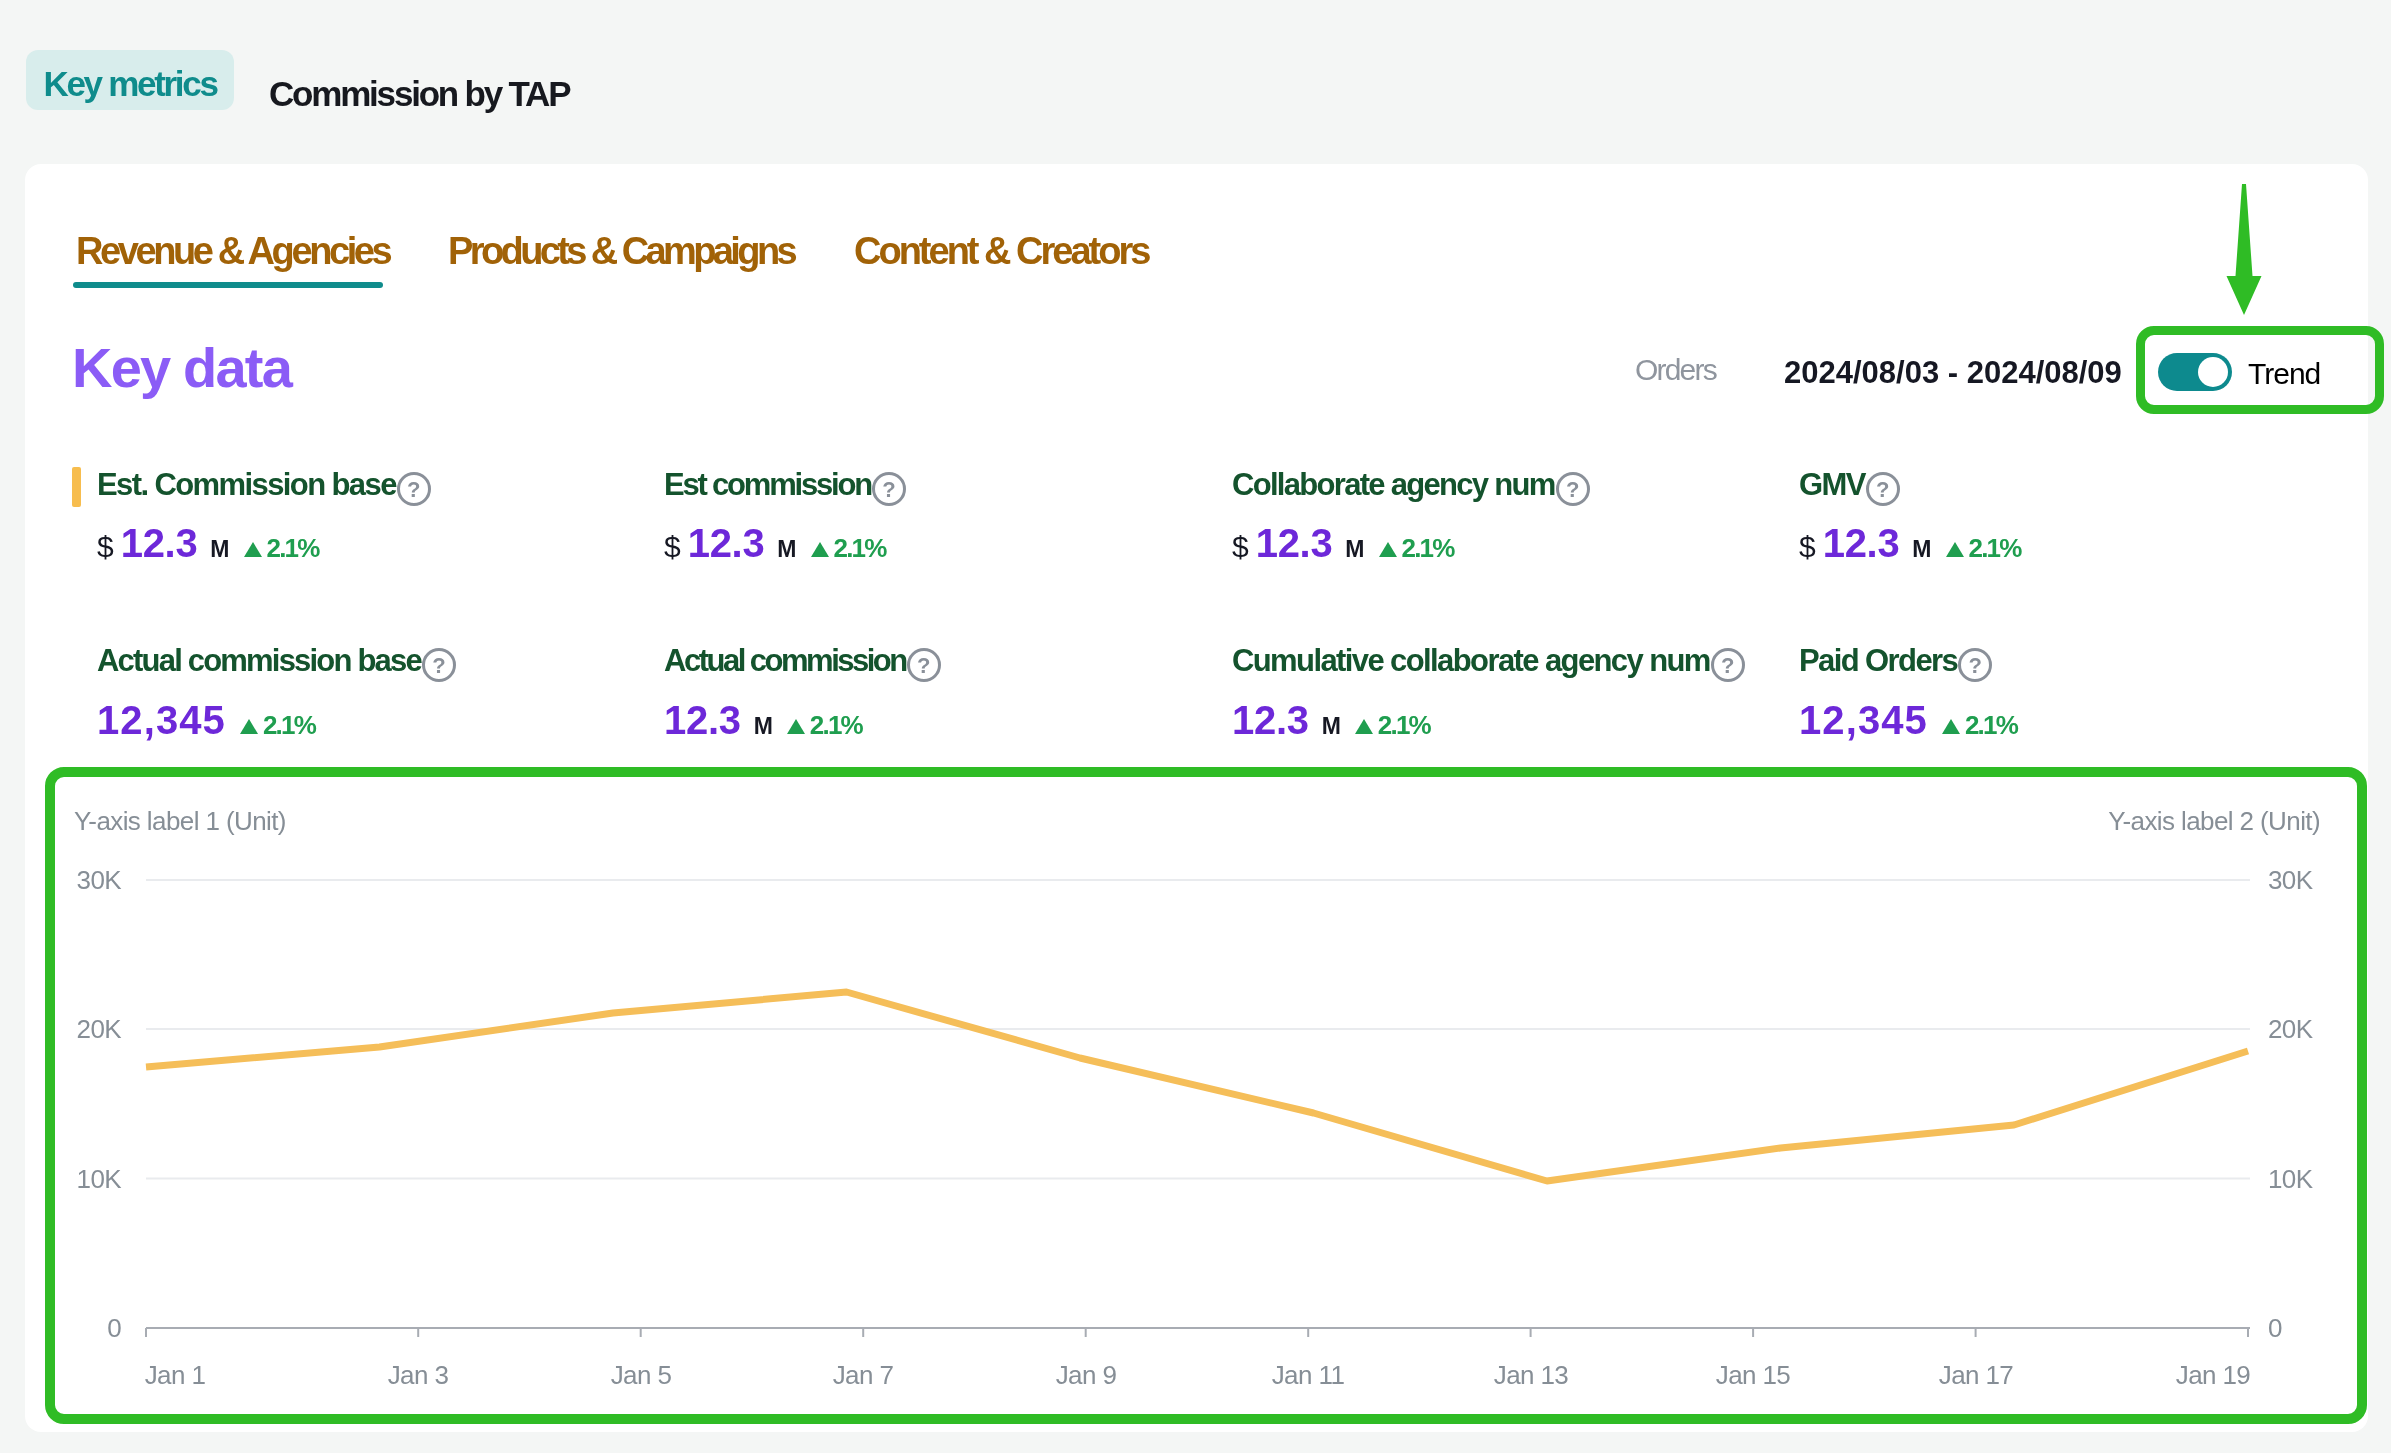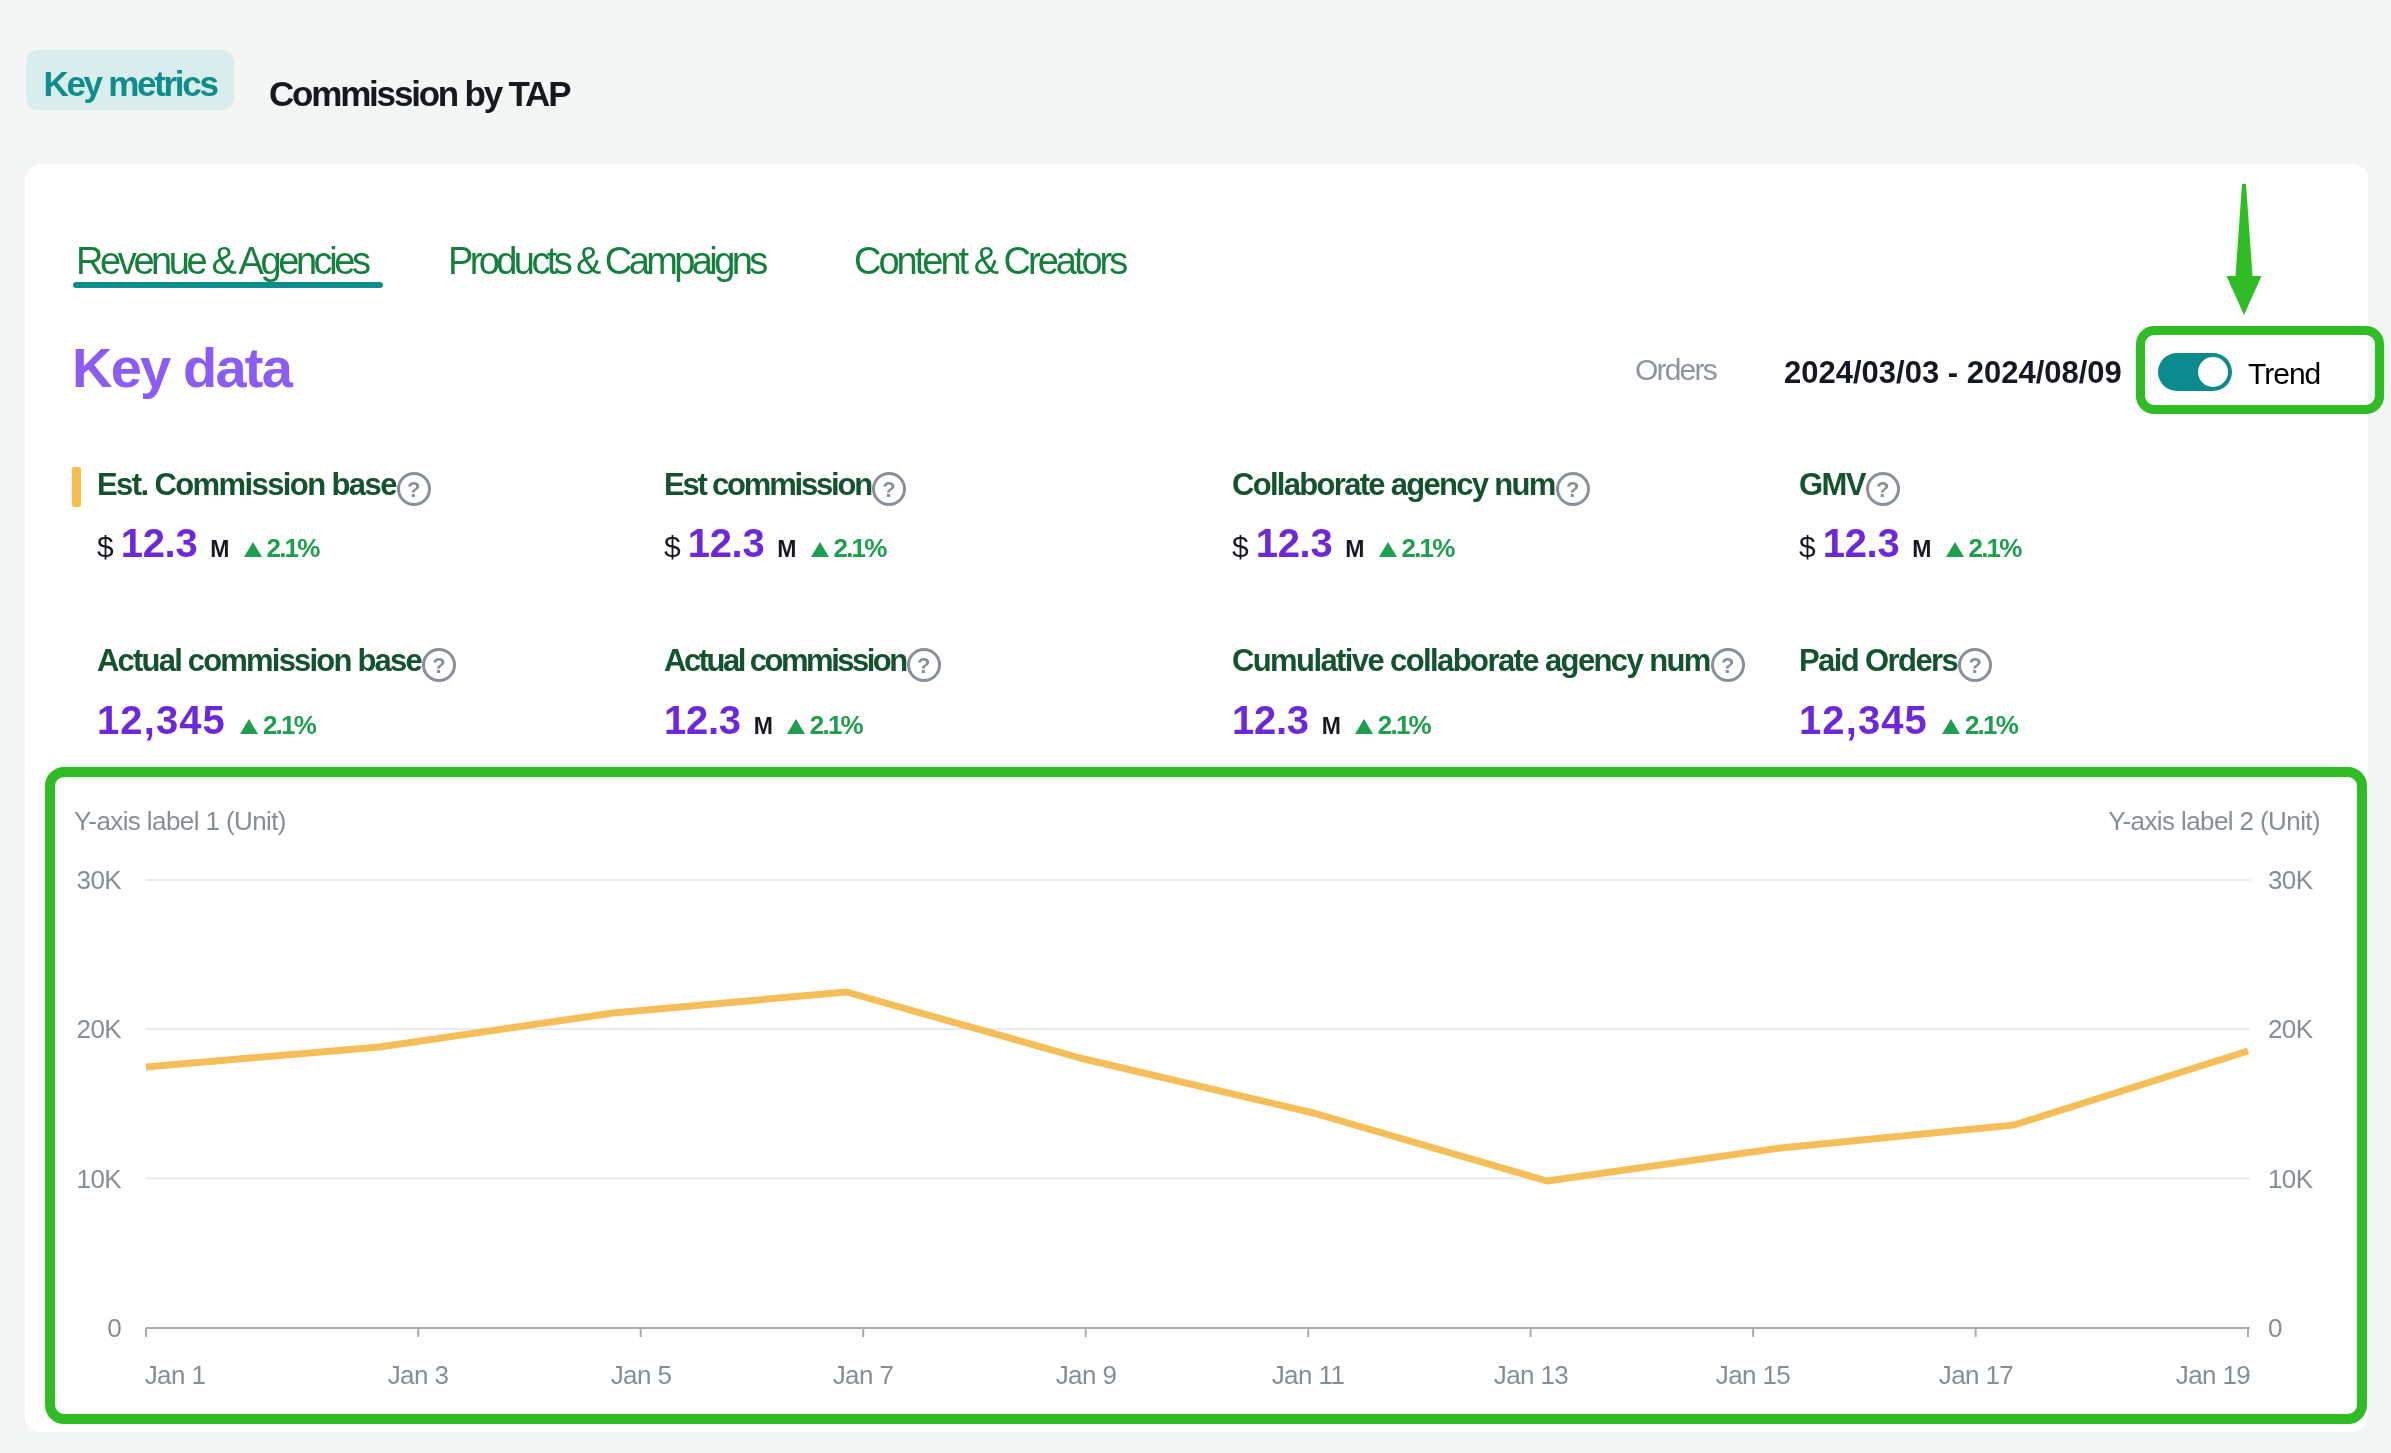--- a/index.html
+++ b/index.html
@@ -11,21 +11,21 @@
   #pill { left:26px; top:50px; width:208px; height:60px; background:#d8edec; border-radius:12px;
           display:flex; align-items:center; justify-content:center; }
   #pill span { font-size:35px; font-weight:700; color:#0f8c8c; letter-spacing:-2.3px; padding-top:7px; }
   #ptap { left:269px; top:50px; height:80px; display:flex; align-items:center;
           font-size:35px; font-weight:700; color:#17191f; letter-spacing:-2.2px; padding-top:7px; }
 
   
   #card { left:25px; top:164px; width:2343px; height:1268px; background:#ffffff; border-radius:16px; }
 
   
-  .tab { top:232px; font-size:38px; font-weight:400; color:#15803d; letter-spacing:-3.4px; line-height:38px;margin-top:10px; }
+  .tab { top:232px; font-size:38px; font-weight:700; color:#a16207; letter-spacing:-3.4px; line-height:38px; }
   #tab1 { left:76px; }
   #tab2 { left:448px; letter-spacing:-3.6px; }
   #tab3 { left:854px; letter-spacing:-3.0px; }
   #tabline { left:73px; top:282px; width:310px; height:6px; background:#0f8c8c; border-radius:3px; }
 
   #keydata { left:72px; top:347px; font-size:56px; font-weight:700; color:#8b5cf6; letter-spacing:-1.8px; line-height:42px; }
 
   #compare { left:1635px; top:355px; font-size:30px; color:#8f959e; letter-spacing:-1.8px; line-height:30px; }
   #daterange { left:1784px; top:357px; font-size:31px; font-weight:600; color:#161823; letter-spacing:0px; line-height:31px; }
   #toggle { left:2158px; top:353px; width:74px; height:38px; background:#0d8a8e; border-radius:19px; }
@@ -62,21 +62,21 @@
 
   <div id="card" class="abs"></div>
 
   <div id="tab1" class="abs tab">Revenue &amp; Agencies</div>
   <div id="tab2" class="abs tab">Products &amp; Campaigns</div>
   <div id="tab3" class="abs tab">Content &amp; Creators</div>
   <div id="tabline" class="abs"></div>
 
   <div id="keydata" class="abs">Key data</div>
   <div id="compare" class="abs">Orders</div>
-  <div id="daterange" class="abs">2024/03/03 - 2024/08/09</div>
+  <div id="daterange" class="abs">2024/08/03 - 2024/08/09</div>
   <div id="toggle" class="abs"></div>
   <div id="knob" class="abs"></div>
   <div id="trend" class="abs">Trend</div>
   <div id="grect1" class="abs"></div>
 
   <div id="ybar" class="abs"></div>
 
   <div class="abs mlabel" style="left:97px;top:469px;">Est. Commission base<span class="q"></span></div>
   <div class="abs mval" style="left:97px;top:521px;"><span class="cur">$</span><span class="num">12.3</span><span class="unit">M</span><span class="tri"></span><span class="pct">2.1%</span></div>
 

